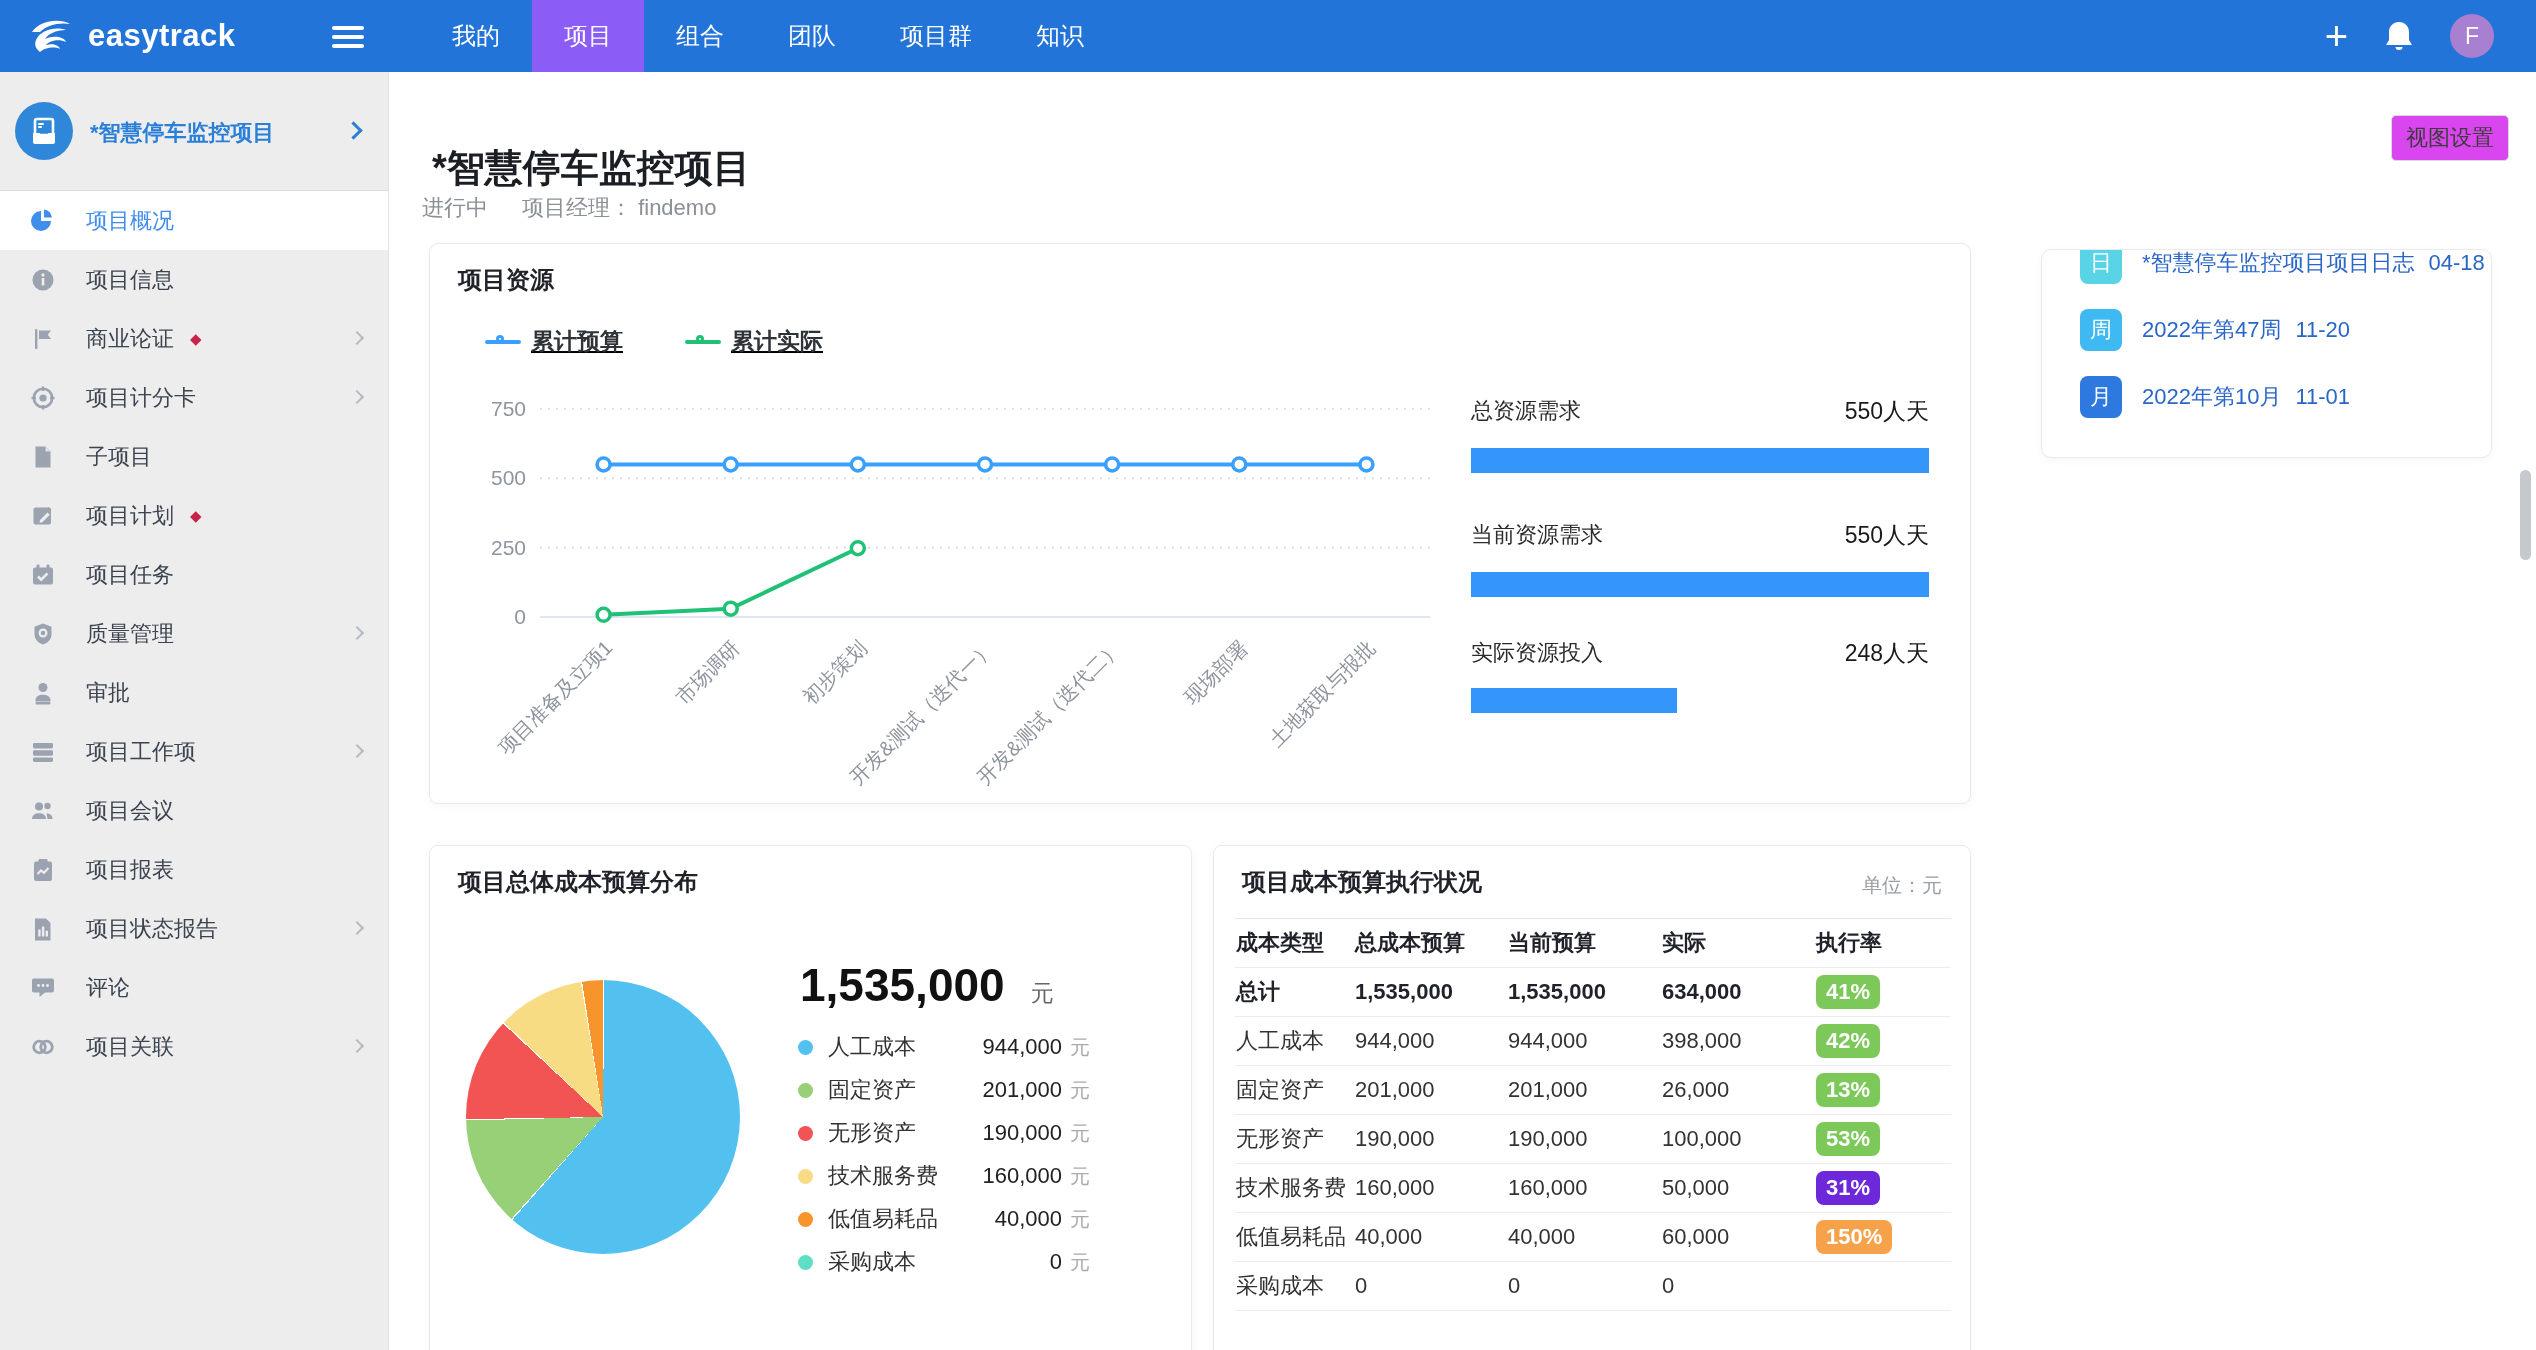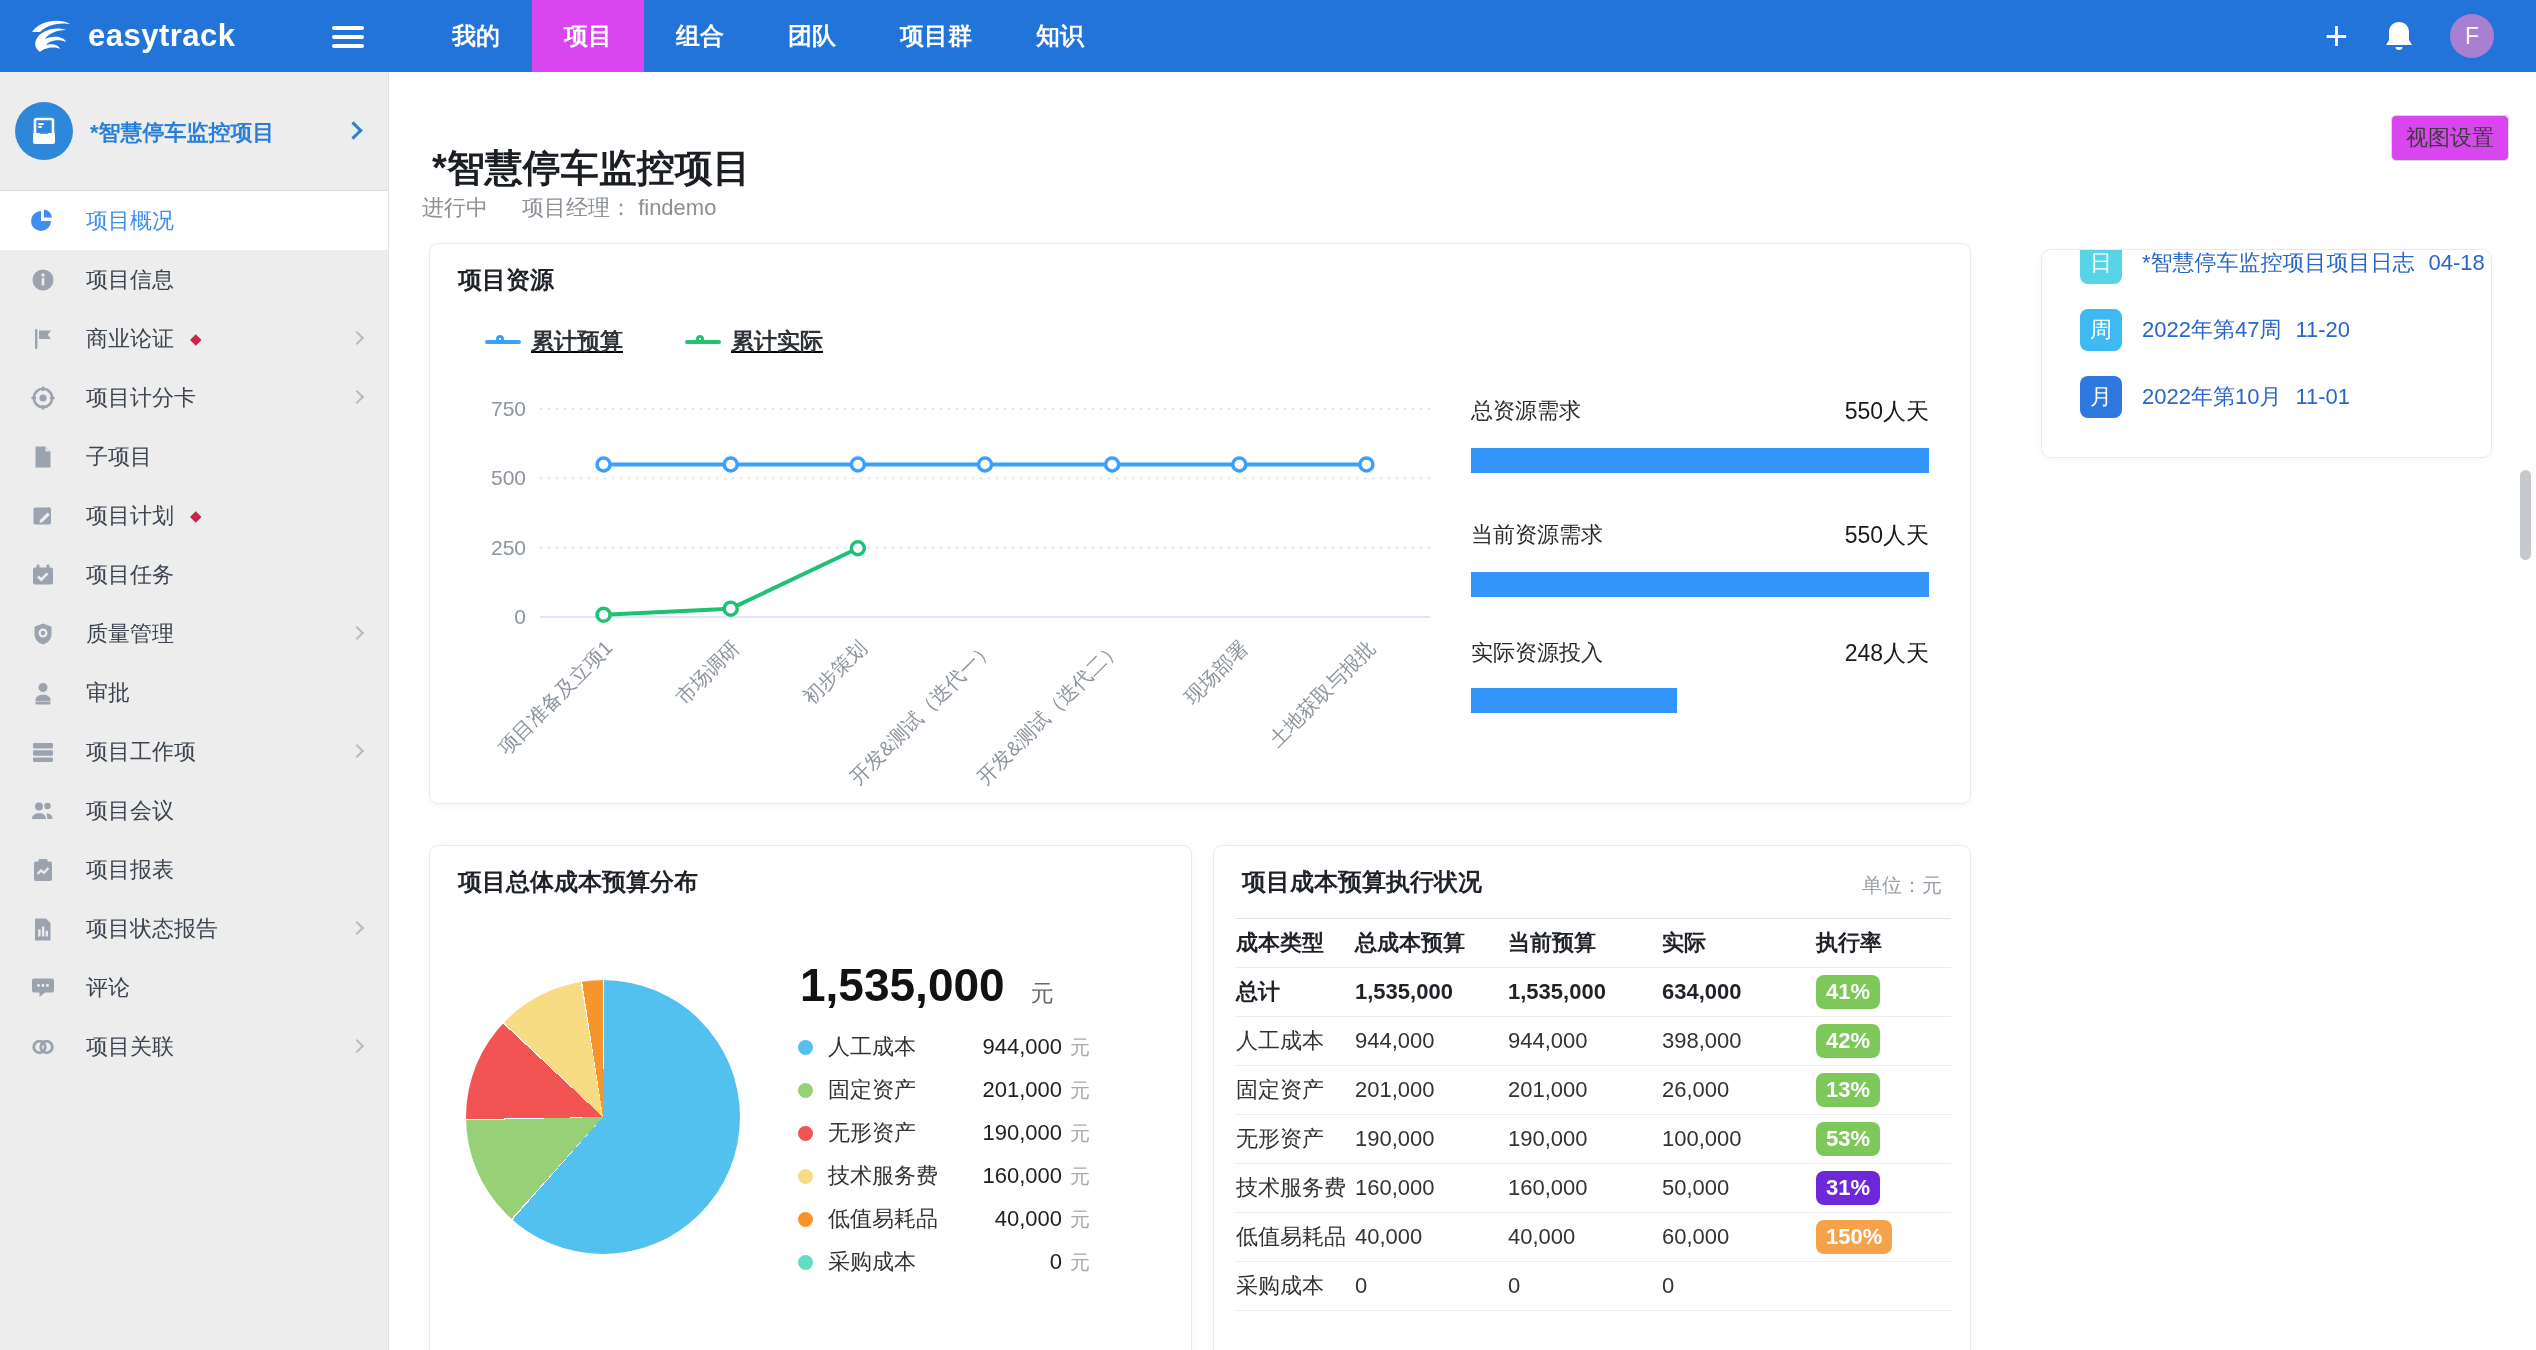--- a/index.html
+++ b/index.html
@@ -6,22 +6,22 @@
   *{box-sizing:border-box;font-family:"Liberation Sans","DejaVu Sans",sans-serif;}
   #root{position:relative;width:2536px;height:1350px;overflow:hidden;background:#fff;}
 
   
   .topbar{position:absolute;left:0;top:0;width:2536px;height:72px;background:#2274d9;display:flex;align-items:center;z-index:30;}
   .logo{display:flex;align-items:center;margin-left:26px;cursor:pointer;}
   .logo-text{color:#fff;font-size:31px;font-weight:bold;letter-spacing:.5px;margin-left:10px;}
   .hamburger{position:absolute;left:332px;top:26px;width:32px;height:22px;display:flex;flex-direction:column;justify-content:space-between;cursor:pointer;}
   .hamburger span{display:block;height:4px;background:#fff;border-radius:2px;}
   .topnav{position:absolute;left:420px;top:0;height:72px;display:flex;}
-  .topnav-item{height:72px;line-height:72px;padding:0 32px;color:#fff;font-size:24px;cursor:pointer;font-weight:bold;}
-  .topnav-item.active{background:#d946ef;}
+  .topnav-item{height:72px;line-height:72px;padding:0 32px;color:#fff;font-size:24px;cursor:pointer;}
+  .topnav-item.active{background:#8b5cf6;}
   .topbar-right{position:absolute;right:42px;top:0;height:72px;display:flex;align-items:center;gap:36px;}
   .plus-btn{color:#fff;font-size:40px;font-weight:300;line-height:40px;cursor:pointer;}
   .bell-btn{cursor:pointer;display:flex;}
   .avatar{width:44px;height:44px;border-radius:50%;background:#a97fd1;color:#fff;font-size:23px;display:flex;align-items:center;justify-content:center;cursor:pointer;}
 
   
   .sidebar{position:absolute;left:0;top:72px;width:389px;height:1278px;background:#ededed;border-right:1px solid #e2e2e2;}
   .project-head{position:relative;height:118px;cursor:pointer;}
   .project-icon{position:absolute;left:15px;top:30px;width:58px;height:58px;border-radius:50%;background:#2e87d8;display:flex;align-items:center;justify-content:center;}
   .project-name{position:absolute;left:90px;top:46px;width:230px;font-size:22px;font-weight:bold;color:#2a7fd9;white-space:nowrap;overflow:hidden;}

